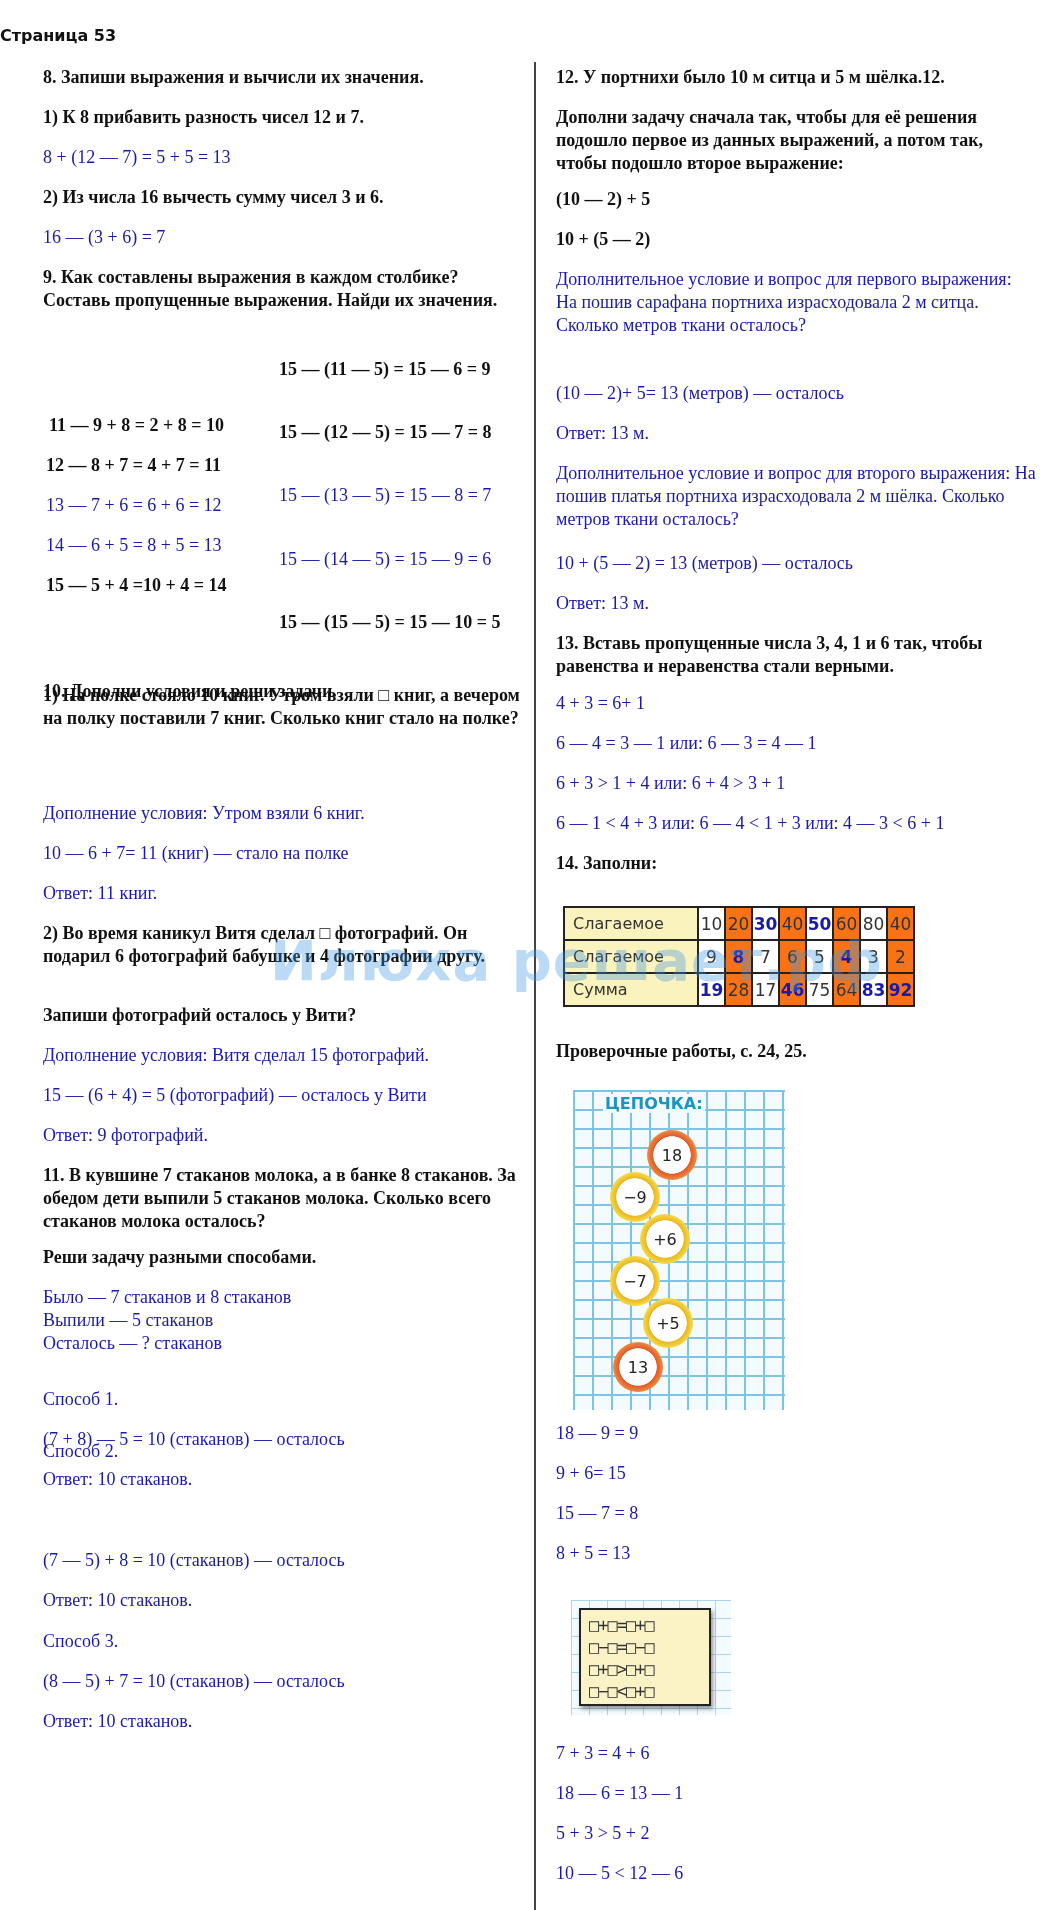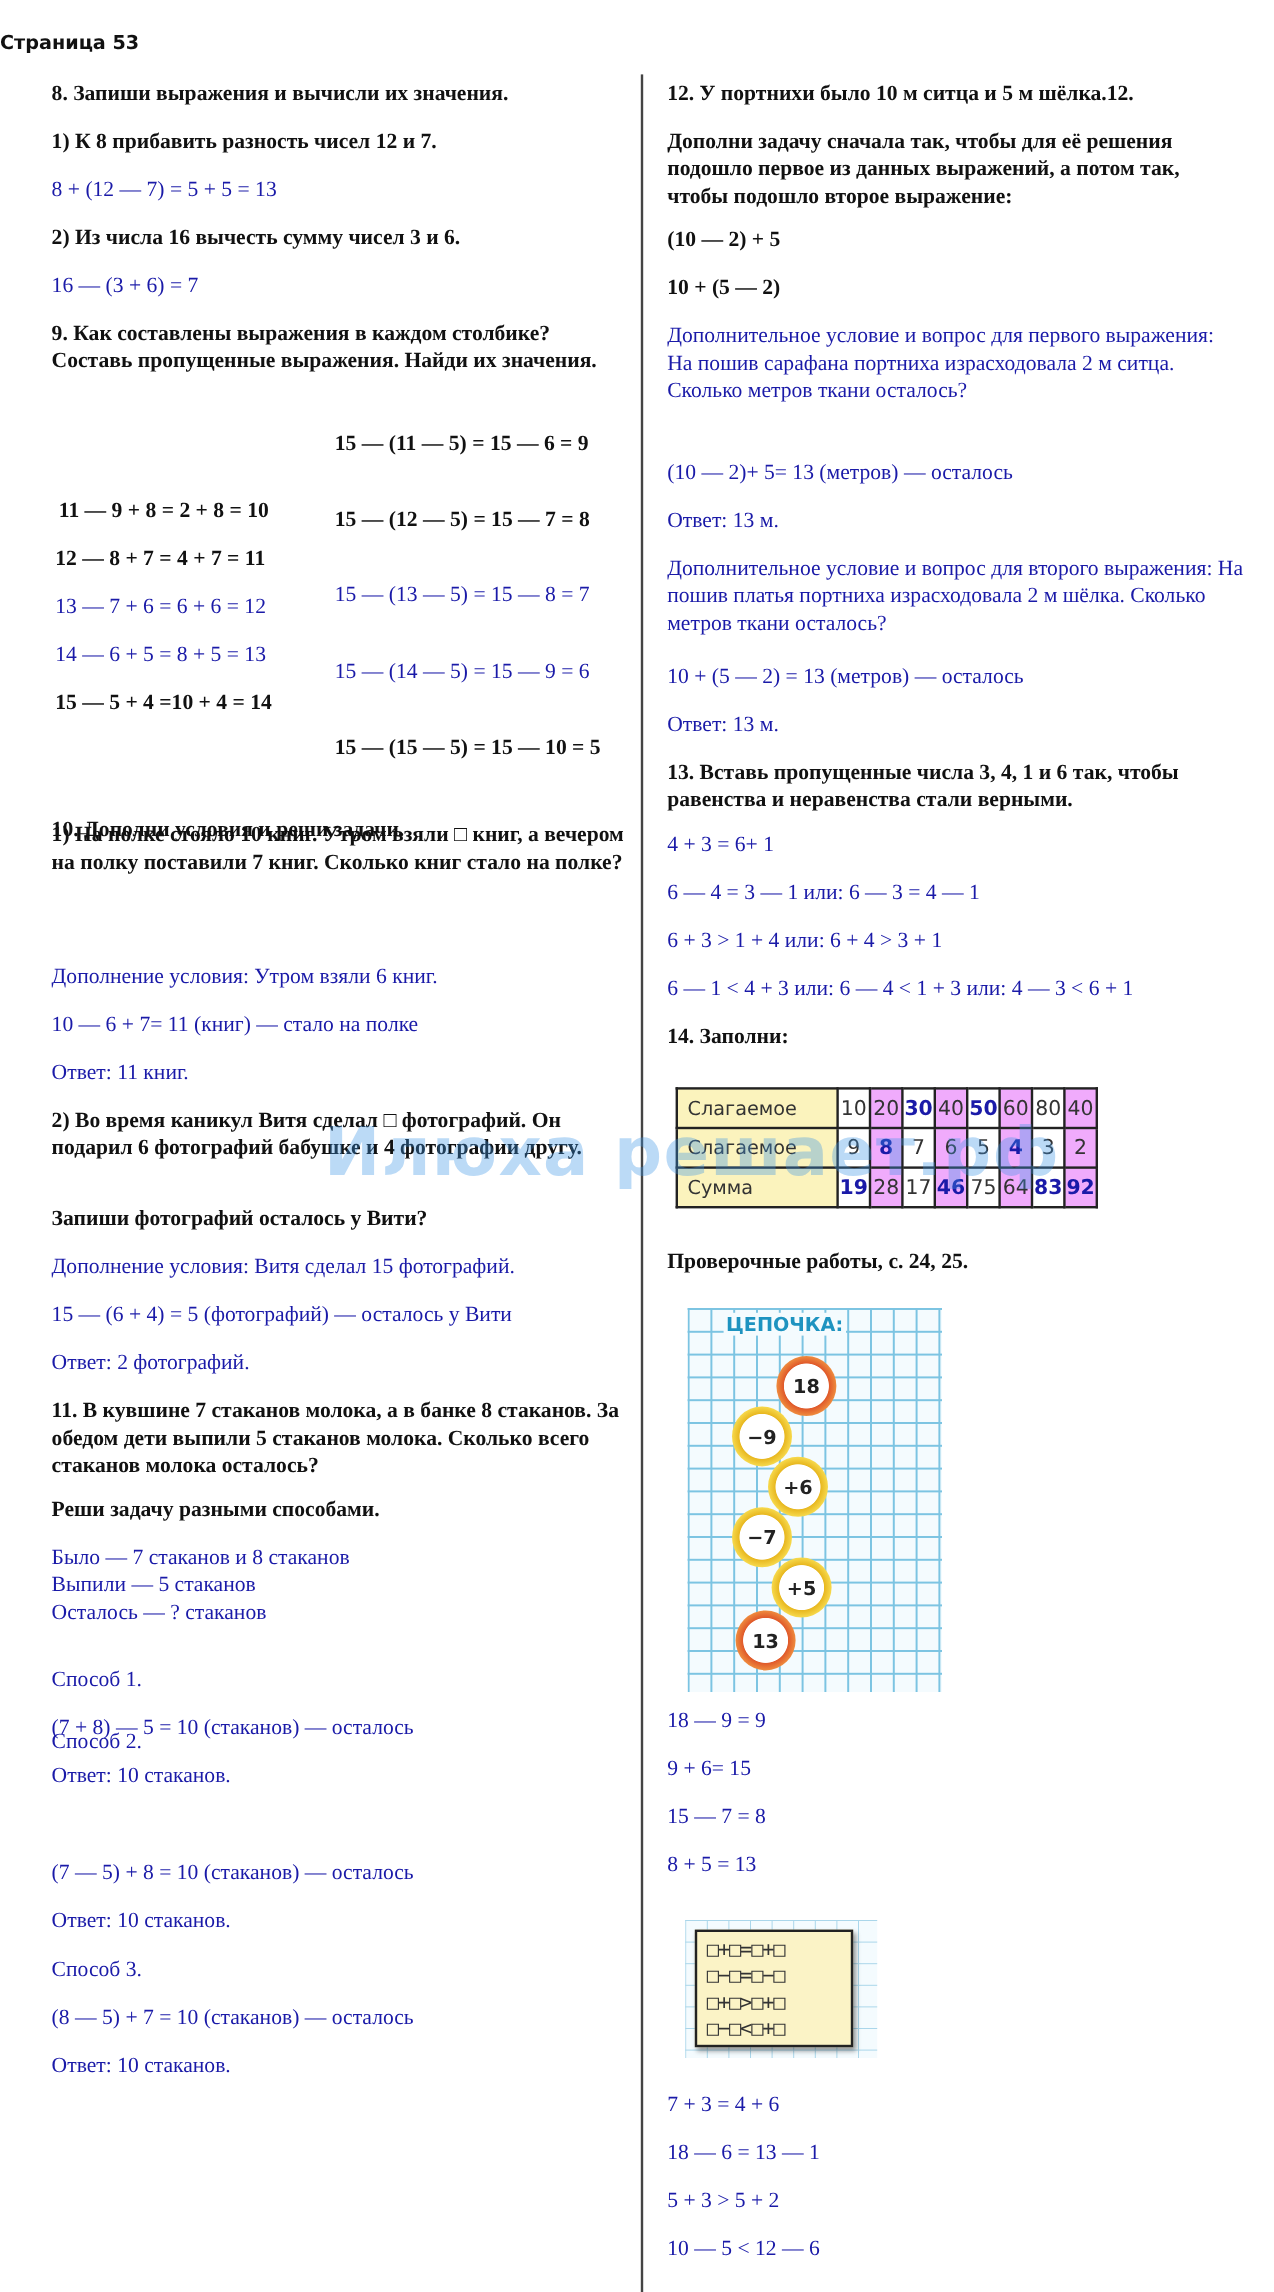--- a/index.html
+++ b/index.html
@@ -11,33 +11,33 @@
   .col.right { left: 556px; width: 480px; }
   .p { position: absolute; left: 0; font-size: 18px; line-height: 23px; white-space: pre-wrap; }
   .b { font-weight: bold; color: #111; }
   .blue { color: #1a1aa8; }
   .watermark { position: absolute; left: 270px; top: 928px; font-family: "DejaVu Sans", sans-serif; font-weight: bold; font-size: 56px; color: rgba(60,150,230,0.35); letter-spacing: 1px; pointer-events: none; }
   
   .sum-table { position: absolute; left: 563px; top: 906px; border-collapse: collapse; font-family: "DejaVu Sans", sans-serif; }
   .sum-table td { border: 2px solid #222; height: 31px; text-align: center; font-size: 17px; color: #333; padding: 0; }
   .sum-table td.head { width: 124px; text-align: left; padding-left: 8px; background: #fbf3bd; font-size: 16px; }
   .sum-table td.c { width: 25px; }
-  .sum-table td.y { background: #f0abfc; margin-left: 10px; }
+  .sum-table td.y { background: #f97316; margin-left: 10px; }
   .sum-table td.w { background: #ffffff; }
   .sum-table td.fill { color: #1a1aa8; font-weight: bold; }
   
   .chain { position: absolute; left: 573px; top: 1090px; width: 180px; height: 320px;
     background-color: #f4fbfe;
     background-image: linear-gradient(#7cc4e2 2px, transparent 2px), linear-gradient(90deg, #7cc4e2 2px, transparent 2px);
     background-size: 19px 19px; padding-left: 32px; }
   .chain-title { position: absolute; left: 30px; top: 4px; font-family: "DejaVu Sans", sans-serif; font-weight: bold; font-size: 16px; color: #1e93c0; background: #f4fbfe; padding: 0 2px; }
   .coin { position: absolute; width: 50px; height: 50px; border-radius: 50%; display: flex; align-items: center; justify-content: center; }
   .coin.red { background: radial-gradient(circle, #fff 52%, #e05a2a 54%, #f09040 72%, #d94a22 100%); }
   .coin.gold { background: radial-gradient(circle, #fff 52%, #e8b820 54%, #f8dc50 72%, #d9a210 100%); }
-  .coin span { font-family: "DejaVu Sans", sans-serif; font-weight: bold; font-size: 16px; color: #222; }
+  .coin span { font-family: "DejaVu Sans", sans-serif; font-weight: normal; font-size: 16px; color: #222; }
   
   .puzzle { position: absolute; left: 571px; top: 1600px; width: 160px; height: 115px;
     background-color: #f4fbfe;
     background-image: linear-gradient(#a9d6ea 1px, transparent 1px), linear-gradient(90deg, #a9d6ea 1px, transparent 1px);
     background-size: 18px 18px; }
   .puzzle-card { position: absolute; left: 8px; top: 8px; width: 132px; height: 98px; background: #fbf3c6; border: 2px solid #222; box-shadow: 2px 3px 4px rgba(0,0,0,0.4); padding: 4px 0 0 8px; box-sizing: border-box; }
   .puzzle-row { font-family: "DejaVu Sans Mono", monospace; font-size: 17px; line-height: 22px; color: #333; letter-spacing: -1px; }
 </style>
 </head>
 <body>
@@ -68,21 +68,21 @@
 
   <div class="p b" style="top:614px">10. Дополни условия и реши задачи.</div>
   <div class="p b" style="top:618px;width:480px">1) На полке стояло 10 книг. Утром взяли □ книг, а вечером на полку поставили 7 книг. Сколько книг стало на полке?</div>
   <div class="p blue" style="top:736px">Дополнение условия: Утром взяли 6 книг.</div>
   <div class="p blue" style="top:776px">10 — 6 + 7= 11 (книг) — стало на полке</div>
   <div class="p blue" style="top:816px">Ответ: 11 книг.</div>
   <div class="p b" style="top:856px;width:480px">2) Во время каникул Витя сделал □ фотографий. Он подарил 6 фотографий бабушке и 4 фотографии другу.</div>
   <div class="p b" style="top:938px">Запиши фотографий осталось у Вити?</div>
   <div class="p blue" style="top:978px">Дополнение условия: Витя сделал 15 фотографий.</div>
   <div class="p blue" style="top:1018px">15 — (6 + 4) = 5 (фотографий) — осталось у Вити</div>
-  <div class="p blue" style="top:1058px">Ответ: 2 фотографий.</div>
+  <div class="p blue" style="top:1058px">Ответ: 9 фотографий.</div>
 
   <div class="p b" style="top:1098px;width:480px">11. В кувшине 7 стаканов молока, а в банке 8 стаканов. За обедом дети выпили 5 стаканов молока. Сколько всего стаканов молока осталось?</div>
   <div class="p b" style="top:1180px">Реши задачу разными способами.</div>
   <div class="p blue" style="top:1220px">Было — 7 стаканов и 8 стаканов
 Выпили — 5 стаканов
 Осталось — ? стаканов</div>
   <div class="p blue" style="top:1322px">Способ 1.</div>
   <div class="p blue" style="top:1362px">(7 + 8) — 5 = 10 (стаканов) — осталось</div>
   <div class="p blue" style="top:1402px">Ответ: 10 стаканов.</div>
   <div class="p blue" style="top:1374px">Способ 2.</div>

